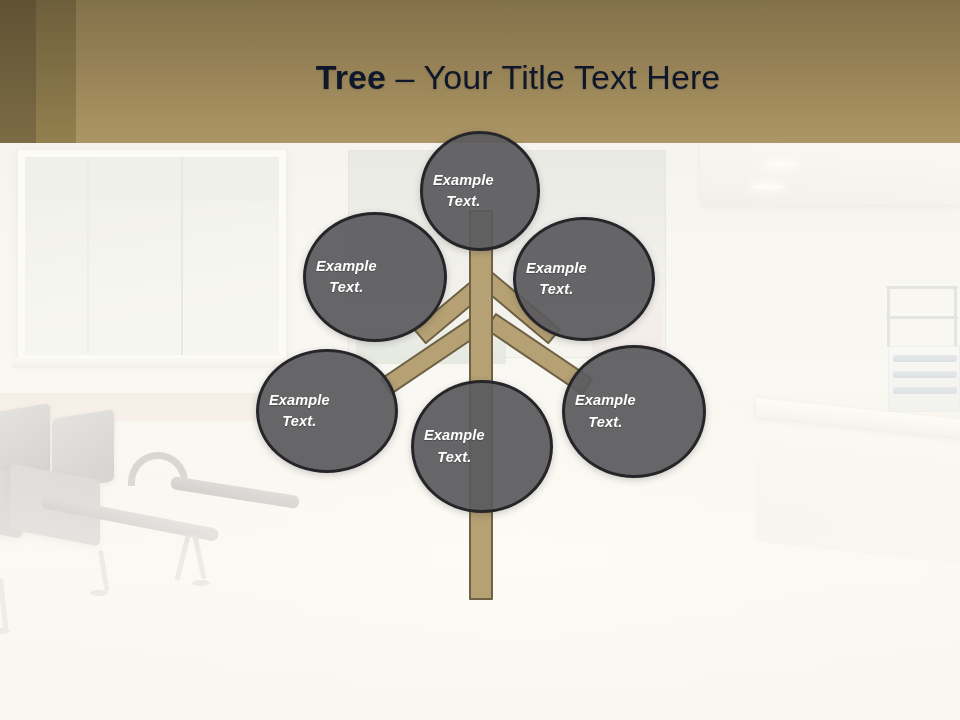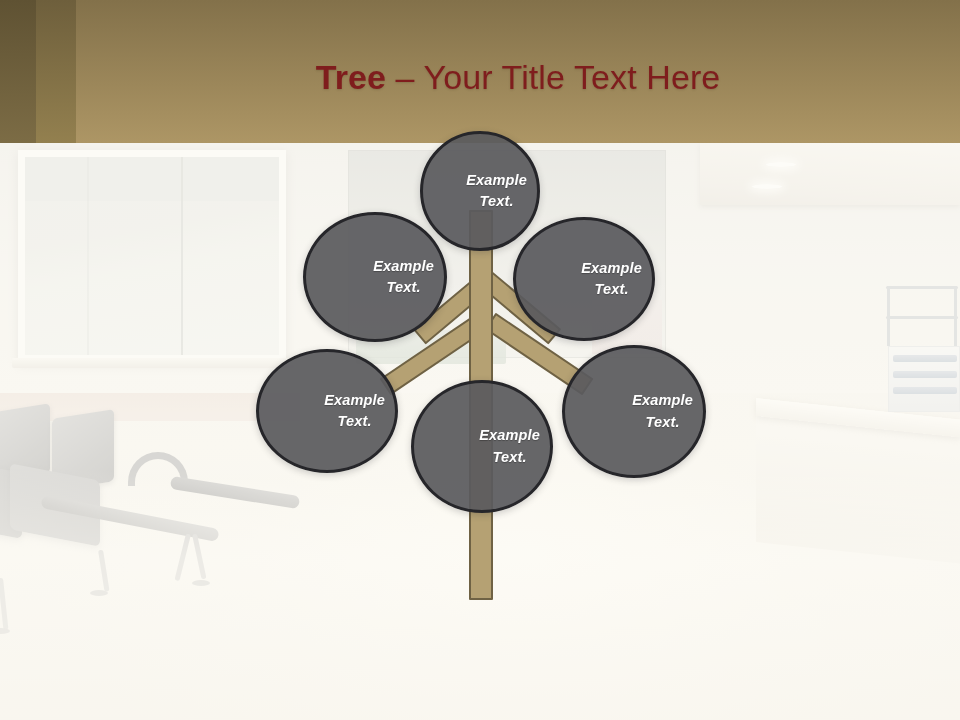--- a/index.html
+++ b/index.html
@@ -170,21 +170,21 @@
   #hdr-dark  { left:0;   width:36px;  background:linear-gradient(180deg,#5f5233 0%, #7c6c45 100%); }
   #hdr-mid   { left:36px; width:40px; background:linear-gradient(180deg,#6e5f3c 0%, #93804f 100%); }
   #hdr-main  { left:76px; right:0; width:884px; background:linear-gradient(180deg,#83714a 0%, #ad9665 100%); }
 
   #title {
     position:absolute; left:76px; top:0; width:884px; height:143px;
     display:flex; align-items:center; justify-content:center;
     padding-top:12px;
   }
   #title-text {
-    color:#7f1d1d;
+    color:#0f172a;
     font-size:34px;
     font-weight:400;
     letter-spacing:.1px;
     white-space:nowrap;
     text-shadow:0 1px 2px rgba(80,65,35,0.25);
   }
   #title-text b { font-weight:700; }
 
   
   #tree { position:absolute; left:0; top:0; width:960px; height:720px; }
@@ -204,21 +204,21 @@
   #br-up-right  { left:470px; top:296px; width:96px;  height:20px; transform:rotate(40deg); }
   #br-dn-left   { left:375px; top:344px; width:118px; height:20px; transform:rotate(-34deg); }
   #br-dn-right  { left:480px; top:344px; width:118px; height:20px; transform:rotate(34deg); }
 
   .node {
     position:absolute;
     border-radius:50%;
     background:rgba(90,90,94,0.93);
     border:3px solid #26262a;
     display:flex; flex-direction:column;
-    align-items:flex-end; justify-content:center;
+    align-items:flex-start; justify-content:center;
     text-align:center;
     box-shadow:0 2px 7px rgba(40,40,45,0.22);
   }
   .node-label {
     color:#ffffff;
     font-weight:700;
     font-style:italic;
     font-size:14.5px;
     line-height:1.45;
     letter-spacing:.15px;

